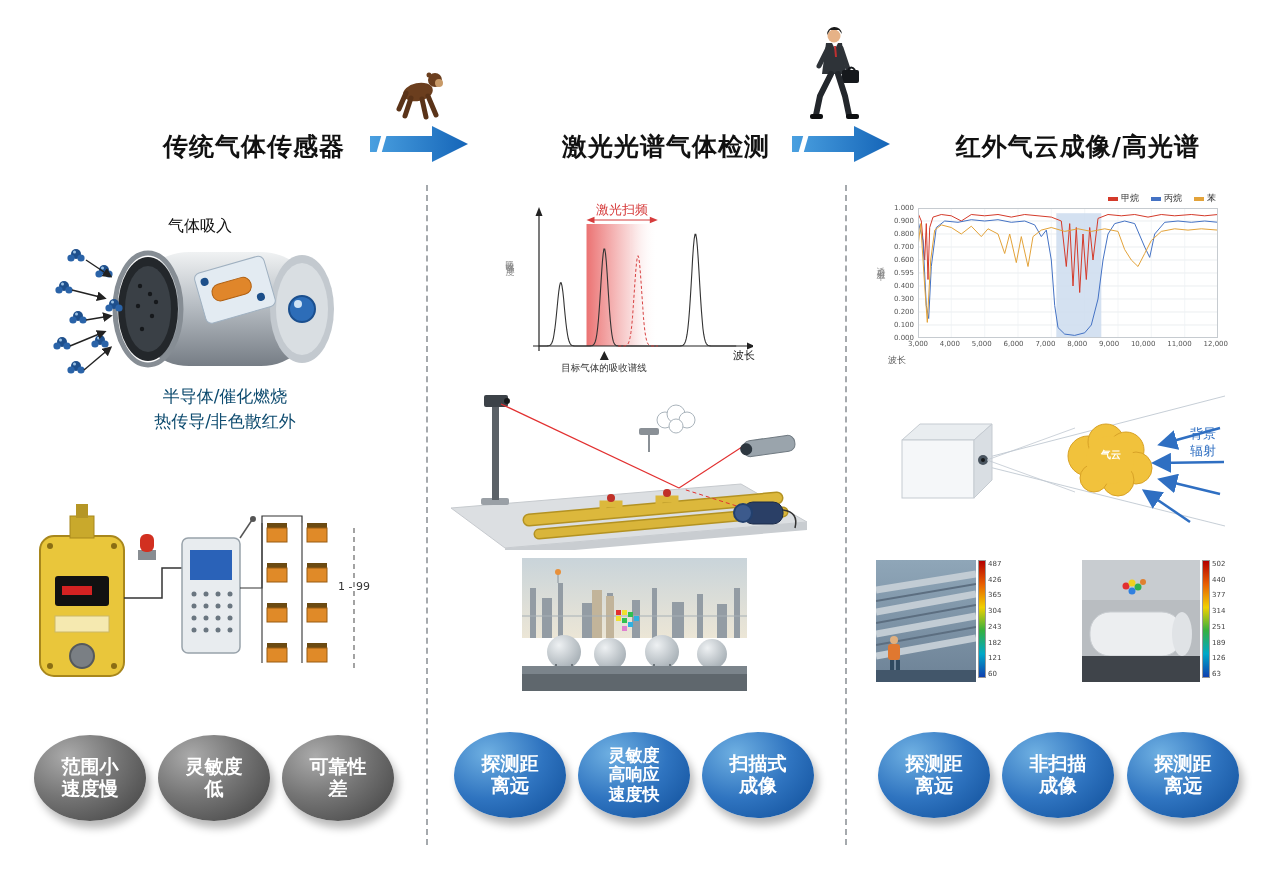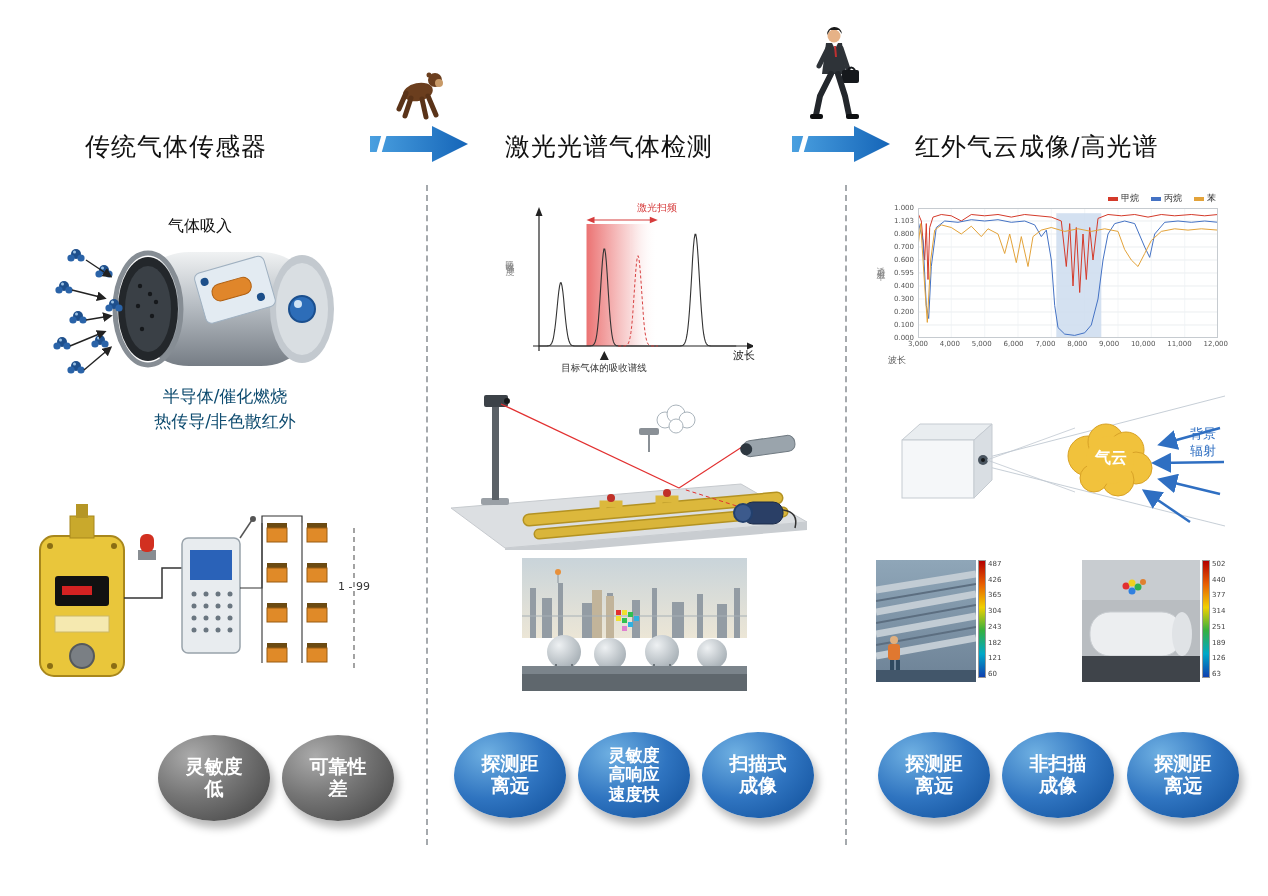--- a/index.html
+++ b/index.html
@@ -1,36 +1,36 @@
 <!DOCTYPE html>
 <html><head>
 <meta charset="utf-8">
 <style>
 *{box-sizing:border-box;margin:0;padding:0}
 body{background:#fff;font-family:"DejaVu Sans","Liberation Sans",sans-serif}
 #canvas{position:relative;width:1268px;height:896px;background:#fff;overflow:hidden}
 .abs{position:absolute}
-.col-title{font-size:25px;font-weight:normal;color:#111;text-align:left;letter-spacing:1px}
+.col-title{font-size:25px;font-weight:bold;color:#111;text-align:right;letter-spacing:1px}
 .divider{width:0;border-left:2px dashed #a5a9ad}
 .pre{white-space:pre-line}
 .bubble{width:112px;height:86px;border-radius:50%;display:flex;align-items:center;justify-content:center;text-align:center;color:#fff;font-weight:bold;font-size:19px;line-height:1.15;box-shadow:4px 7px 9px rgba(0,0,0,.28)}
 .bubble-gray{background:radial-gradient(ellipse at 30% 25%,#ababab 0%,#757575 45%,#3e3e3e 100%)}
 .bubble-blue{background:radial-gradient(ellipse at 30% 25%,#6fb0e2 0%,#2f74c0 50%,#0e4c97 100%)}
 .bubble.small{font-size:17px}
 .caption-sm{font-size:17px;color:#0c4a6e;text-align:center;line-height:1.45}
 .lbl{font-size:16px;color:#111}
 .tick-col{display:flex;flex-direction:column;justify-content:space-between;align-items:flex-end;font-size:7px;color:#555}
 .tick-row{display:flex;justify-content:space-between;font-size:7px;color:#555}
 .vlabel{writing-mode:vertical-rl;font-size:9px;color:#888;letter-spacing:2px}
 .legend{display:flex;gap:12px;font-size:9px;color:#333;align-items:center}
 .legend .sw{display:inline-block;width:10px;height:4px;margin-right:3px;vertical-align:middle}
 .scale-col{display:flex;flex-direction:column;justify-content:space-between;font-size:7px;color:#444;height:118px}
 .colorbar{width:8px;height:118px;background:linear-gradient(180deg,#b40000,#e85f00,#f0d000,#35b040,#00a8c8,#1040b0);border:1px solid #999}
 .thermal{display:flex;gap:2px;align-items:flex-start}
-.redlabel{color:#d63c3c;font-size:10px;text-align:right}
+.redlabel{color:#d63c3c;font-size:13px;text-align:center}
 .smcap{font-size:9.5px;color:#333;text-align:center}
 .axlabel{font-size:11px;color:#222}
 </style>
 </head>
 <body>
 
 <div id="canvas">
 
   <div class="abs col-title" style="left:85px;top:130px;width:260px">传统气体传感器</div>
   <div class="abs col-title" style="left:915px;top:130px;width:285px">红外气云成像/高光谱</div>
@@ -206,20 +206,22 @@
         <rect x="285" y="70" width="20" height="14" fill="#e08a28" stroke="#995d12"></rect>
       <rect x="285" y="105" width="20" height="5" fill="#6b4a12"></rect>
         <rect x="285" y="110" width="20" height="14" fill="#e08a28" stroke="#995d12"></rect>
       <rect x="285" y="145" width="20" height="5" fill="#6b4a12"></rect>
         <rect x="285" y="150" width="20" height="14" fill="#e08a28" stroke="#995d12"></rect>
     </g>
     <line x1="332" y1="30" x2="332" y2="170" stroke="#666" stroke-width="1.2" stroke-dasharray="5,4"></line>
     <text x="316" y="92" font-size="11" fill="#333">1 - 99</text>
   </svg>
 
+  <div class="abs bubble bubble-gray pre" style="left:34px;top:735px">范围小
+速度慢</div>
   <div class="abs bubble bubble-gray pre" style="left:158px;top:735px">灵敏度
 低</div>
   <div class="abs bubble bubble-gray pre" style="left:282px;top:735px">可靠性
 差</div>
 
   <div class="abs" style="left:505px;top:198px;width:255px;height:190px">
     <div class="abs vlabel" style="left:-2px;top:55px">吸收强度</div>
     <svg id="absorption-plot" class="abs" style="left:8px;top:0" width="240" height="170" viewBox="0 0 240 170">
         <defs>
           <linearGradient id="bandGrad" x1="0" y1="0" x2="1" y2="0">
@@ -361,21 +363,21 @@
 
   <div class="abs" style="left:874px;top:194px;width:372px;height:186px">
     <div class="abs legend" style="right:30px;top:-2px">
       <span><span class="sw" style="background-color: rgb(212, 58, 42);"></span><span>甲烷</span></span>
       <span><span class="sw" style="background-color: rgb(68, 114, 196);"></span><span>丙烷</span></span>
       <span><span class="sw" style="background-color: rgb(227, 163, 58);"></span><span>苯</span></span>
     </div>
     <div class="abs vlabel" style="left:0;top:66px">透射率</div>
     <div class="abs tick-col" style="left:10px;top:10px;width:30px;height:138px">
         <div>1.000</div>
-        <div>1.103</div>
+        <div>0.900</div>
         <div>0.800</div>
         <div>0.700</div>
         <div>0.600</div>
         <div>0.595</div>
         <div>0.400</div>
         <div>0.300</div>
         <div>0.200</div>
         <div>0.100</div>
         <div>0.000</div>
       </div>
@@ -445,21 +447,21 @@
           <circle cx="204" cy="90" r="14"></circle>
           <circle cx="220" cy="72" r="24" stroke="none"></circle>
       </g>
       <g stroke="#2f6fc2" stroke-width="2.5" marker-end="url(#bah)">
         <line x1="330" y1="40" x2="272" y2="56"></line>
         <line x1="334" y1="74" x2="266" y2="75"></line>
         <line x1="330" y1="106" x2="272" y2="92"></line>
         <line x1="300" y1="134" x2="256" y2="104"></line>
       </g>
     </svg>
-    <div class="abs" style="left:192px;top:60px;width:58px;text-align:center;color:#fff;font-weight:bold;font-size:16px">气云</div>
+    <div class="abs" style="left:192px;top:60px;width:58px;text-align:center;color:#fff;font-weight:bold;font-size:10px">气云</div>
     <div class="abs pre" style="left:290px;top:38px;width:46px;color:#2f6fc2;font-size:13px;text-align:center;line-height:1.3">背景
 辐射</div>
   </div>
 
   <div class="abs thermal" style="left:876px;top:560px">
     <svg width="100" height="122" viewBox="0 0 100 122">
       <defs>
           <linearGradient id="tg1" x1="0" y1="0" x2="0" y2="1">
             <stop offset="0%" stop-color="#8fa6b8"></stop>
             <stop offset="100%" stop-color="#6d8296"></stop>

